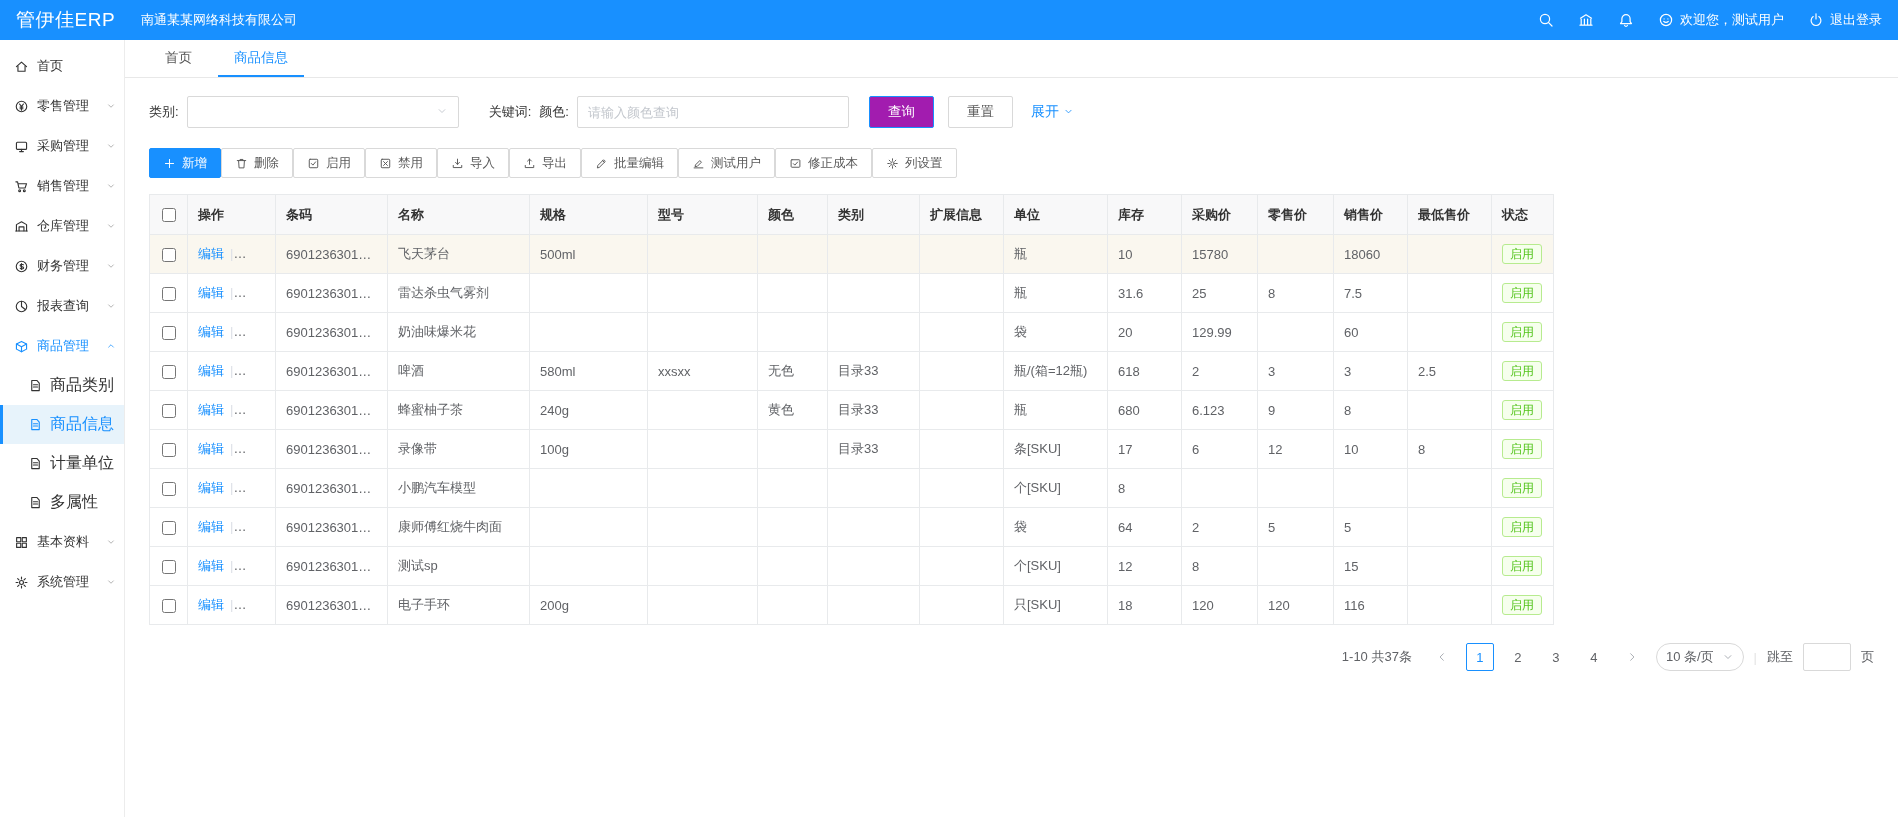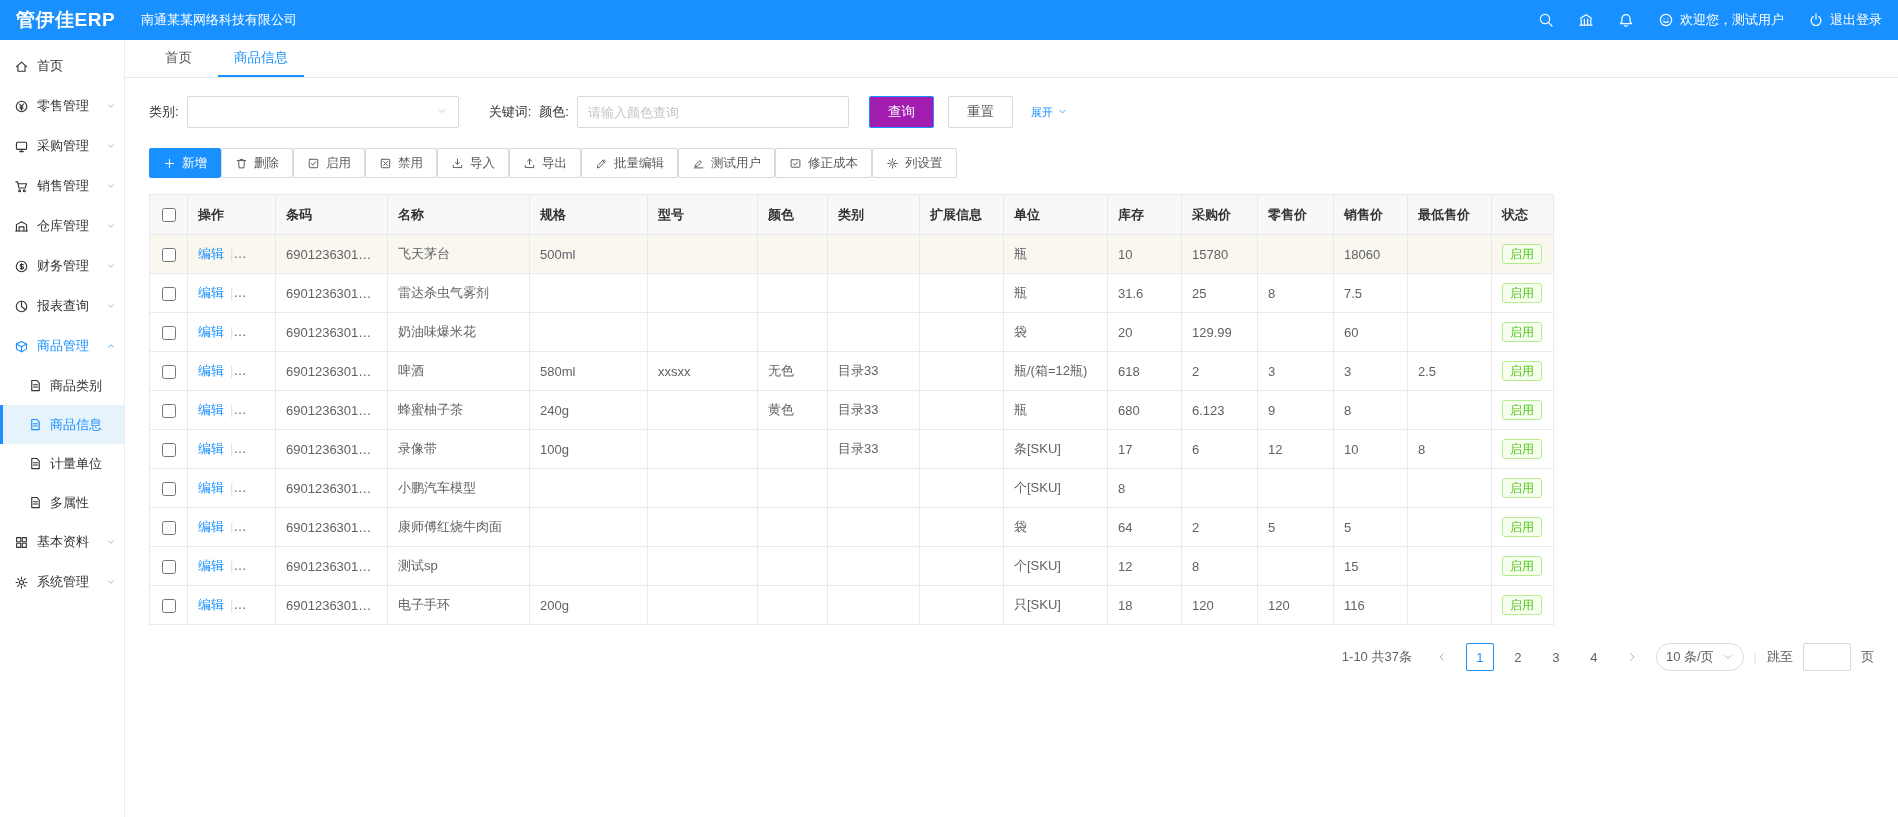--- a/index.html
+++ b/index.html
@@ -2,21 +2,21 @@
 <html><head>
 <meta charset="utf-8">
 <style>
   *{box-sizing:border-box;margin:0;padding:0}
   html,body{background:#fff}
   body{font-family:"Liberation Sans","DejaVu Sans",sans-serif;font-size:13px;color:#333}
   .app{width:1898px;height:817px;display:flex;flex-direction:column;overflow:hidden;background:#fff}
 
   
   .topbar{height:40px;background:#1890ff;display:flex;align-items:center;color:#fff;flex:0 0 40px;padding:0 16px}
-  .logo{font-size:19px;font-weight:bold;letter-spacing:.5px;margin-right:26px}
+  .logo{font-size:19px;font-weight:normal;letter-spacing:.5px;margin-right:26px}
   .company{font-size:13px}
   .top-right{margin-left:auto;display:flex;align-items:center;gap:24px}
   .hicon{display:inline-flex;align-items:center}
   .hicon svg{width:16px;height:16px}
   .huser,.hlogout{display:flex;align-items:center;gap:6px;font-size:13px;cursor:pointer}
 
   
   .main-row{flex:1;display:flex;min-height:0}
   .sidebar{width:125px;flex:0 0 125px;border-right:1px solid #ececec;background:#fff;padding-top:6px;overflow:hidden}
   .content-col{flex:1;display:flex;flex-direction:column;min-width:0}
@@ -24,42 +24,42 @@
   
   .side-item{height:40px;display:flex;align-items:center;padding:0 8px 0 14px;color:#333;cursor:pointer}
   .side-item .slabel{margin-left:8px;flex:1;font-size:13px}
   .side-item.active{color:#1890ff}
   .sicon{display:inline-flex}
   .sicon svg{width:15px;height:15px}
   .chev{display:inline-flex}
   .chev svg{width:10px;height:10px;stroke:#999}
   .side-item.active .chev svg{stroke:#1890ff}
   .side-subitem{height:39px;display:flex;align-items:center;padding-left:25px;color:#333;cursor:pointer;border-left:3px solid transparent}
-  .side-subitem .slabel{margin-left:7px;font-size:13px}
+  .side-subitem .slabel{margin-left:7px;font-size:16px}
   .side-subitem.selected{background:#e7f3fb;color:#1890ff;border-left-color:#1890ff}
 
   
   .tabbar{height:38px;border-bottom:1px solid #e8e8e8;display:flex;align-items:stretch;padding-left:24px;gap:10px;background:#fff;flex:0 0 38px}
   .tab{padding:0 16px;display:flex;align-items:center;color:#595959;cursor:pointer;border-bottom:2px solid transparent;font-size:13.5px}
   .tab.active{color:#1890ff;border-bottom-color:#1890ff}
 
   
   .content{padding:18px 24px;flex:1;overflow:hidden}
 
   
   .filters{display:flex;align-items:center}
   .flabel{color:#333;margin-right:8px;white-space:nowrap}
   .fselect{width:272px;height:32px;border:1px solid #d9d9d9;border-radius:2px;display:flex;align-items:center;justify-content:flex-end;padding:0 10px;background:#fff;cursor:pointer;margin-right:30px}
   .fselect svg{width:12px;height:12px;stroke:#c0c4cc}
   .finput{width:272px;height:32px;border:1px solid #d9d9d9;border-radius:2px;padding:0 10px;font-size:13px;margin-right:30px;outline:none;color:#333;font-family:inherit}
   .finput::placeholder{color:#c3c7cd}
   .btn{height:32px;padding:0 18px;border-radius:2px;border:1px solid #d9d9d9;background:#fff;color:#595959;font-size:13.5px;cursor:pointer;font-family:inherit}
   .btn.primary{background:#a21caf;border-color:#1890ff;color:#fff;margin-left:-10px}
   .btn + .btn{margin-left:14px}
-  .expand-link{color:#1890ff;margin-left:18px;display:flex;align-items:center;gap:4px;cursor:pointer;font-size:11px}
+  .expand-link{color:#1890ff;margin-left:18px;display:flex;align-items:center;gap:4px;cursor:pointer;font-size:14px}
   .expand-link svg{width:11px;height:11px;stroke:#1890ff}
 
   
   .toolbar{display:flex;margin-top:20px}
   .tbtn{height:30px;padding:0 13px;border:1px solid #d9d9d9;border-radius:2px;background:#fff;color:#595959;font-size:12.5px;display:flex;align-items:center;gap:6px;cursor:pointer;font-family:inherit}
   .tbtn.primary{background:#1890ff;color:#fff;border-color:#1890ff}
   .bicon{display:inline-flex}
   .bicon svg{width:13px;height:13px}
 
   

